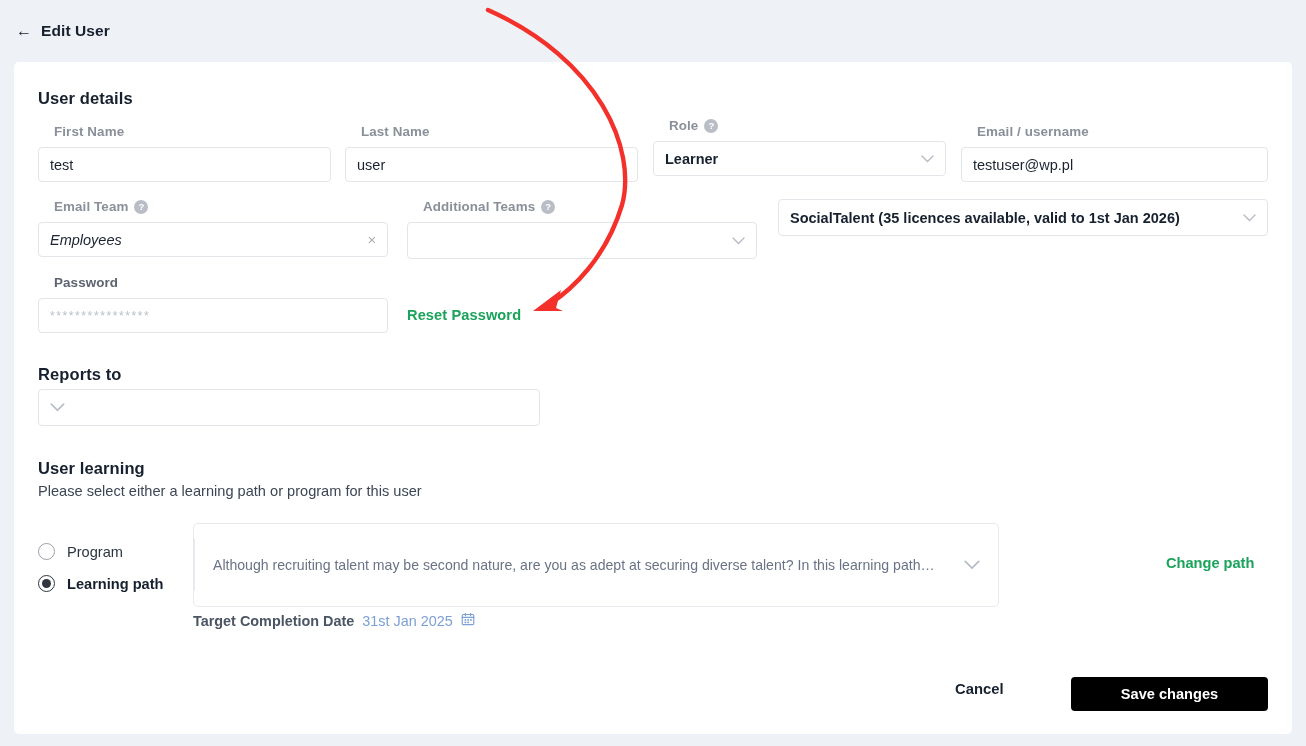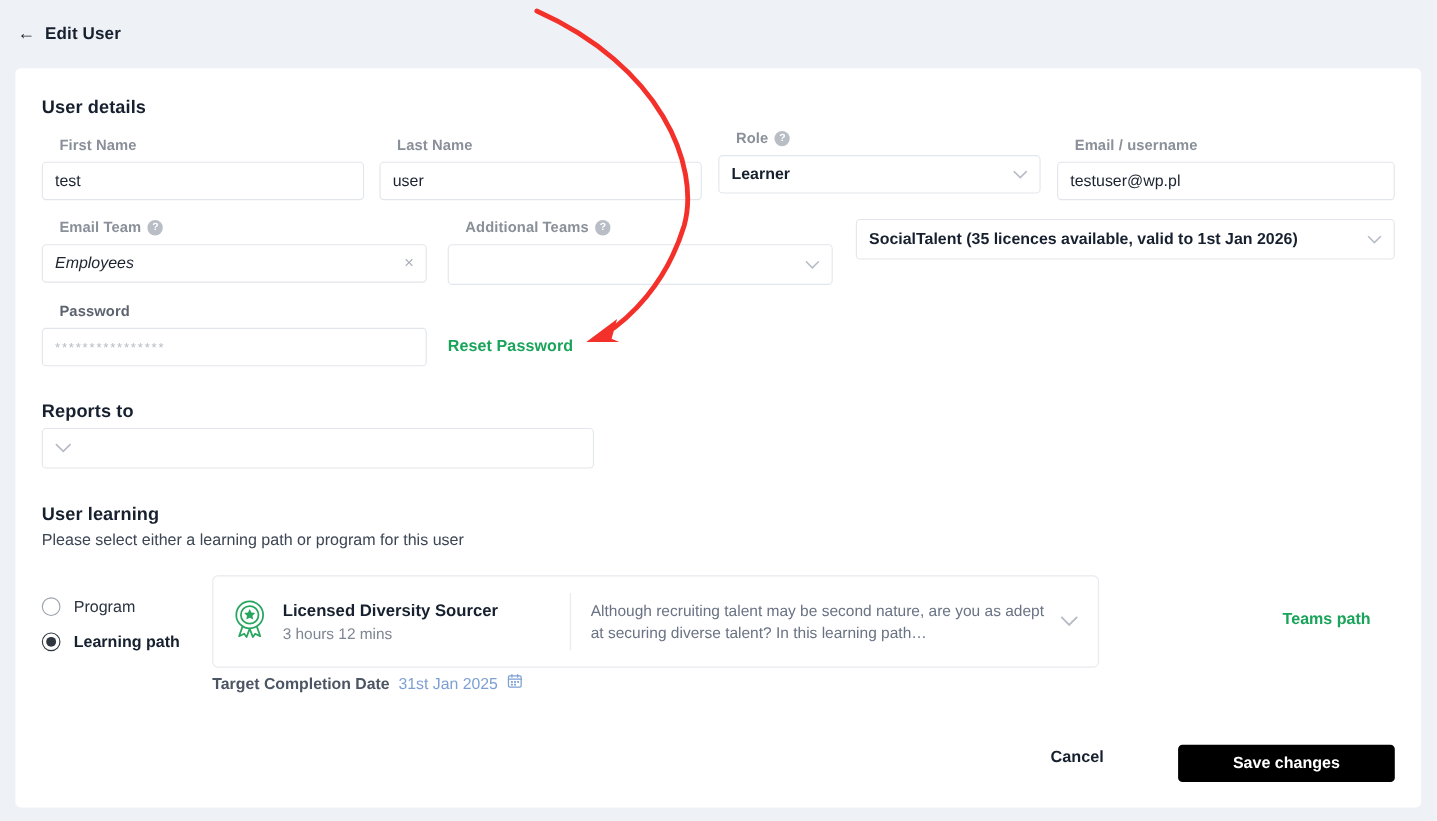--- a/index.html
+++ b/index.html
@@ -235,35 +235,20 @@
       <span class="radio"></span>
       <span class="radio-label">Program</span>
     </div>
     <div class="radio-row" style="position:absolute;left:24px;top:513px;">
       <span class="radio on"></span>
       <span class="radio-label sel">Learning path</span>
     </div>
   </div>
 
   <div class="path-card">
-    <div class="path-left">
-      <span>
-        <svg width="32" height="36" viewBox="0 0 32 36" fill="none" stroke="#28a55f" stroke-width="1.6">
-          <circle cx="16" cy="14" r="12.2"></circle>
-          <circle cx="16" cy="14" r="8"></circle>
-          <path d="M16 8.6l1.55 3.2 3.5.5-2.55 2.45.62 3.45-3.12-1.65-3.12 1.65.62-3.45L11 12.3l3.5-.5z" fill="#28a55f" stroke="none"></path>
-          <path d="M9.6 24.2L6.4 33.4l4.6-2.3 2.1 3.1 3.0-8.0" stroke-linejoin="round"></path>
-          <path d="M22.4 24.2l3.2 9.2-4.6-2.3-2.1 3.1-3.0-8.0" stroke-linejoin="round"></path>
-        </svg>
-      </span>
-      <span>
-        <div class="path-title">Licensed Diversity Sourcer</div>
-        <div class="path-dur">3 hours 12 mins</div>
-      </span>
-    </div>
     <div class="path-divider"></div>
     <div class="path-desc">Although recruiting talent may be second nature, are you as adept at securing diverse talent? In this learning path…</div>
     <span class="path-chev chev">
       <svg width="16" height="10" viewBox="0 0 13 8">
           <path d="M1 1l5.5 5.5L12 1" stroke="currentColor" stroke-width="1.4" fill="none" stroke-linecap="round"></path>
         </svg>
     </span>
   </div>
 
   <div class="tcd-row">
@@ -275,21 +260,21 @@
         <path d="M1.4 6.2h13.2M5 1.5v2.6M11 1.5v2.6" stroke-linecap="round"></path>
         <rect x="4" y="8.2" width="2" height="1.8" fill="#7c9fd4" stroke="none"></rect>
         <rect x="7.2" y="8.2" width="2" height="1.8" fill="#7c9fd4" stroke="none"></rect>
         <rect x="10.4" y="8.2" width="2" height="1.8" fill="#7c9fd4" stroke="none"></rect>
         <rect x="4" y="11" width="2" height="1.8" fill="#7c9fd4" stroke="none"></rect>
         <rect x="7.2" y="11" width="2" height="1.8" fill="#7c9fd4" stroke="none"></rect>
       </svg>
     </span>
   </div>
 
-  <div class="change-path">Teams path</div>
+  <div class="change-path">Change path</div>
 
   <div class="btn-cancel">Cancel</div>
   <div class="btn-save">Save changes</div>
 
   <svg class="annot">
     <path d="M488 10 C 600 60, 637 150, 622 205 C 606 258, 572 290, 548 305" stroke="#f3312a" stroke-width="4.4" fill="none" stroke-linecap="round"></path>
     <path d="M533 311 L 561 290 L 556 308 L 563 311 Z" fill="#f3312a"></path>
   </svg>
 
 </div>

